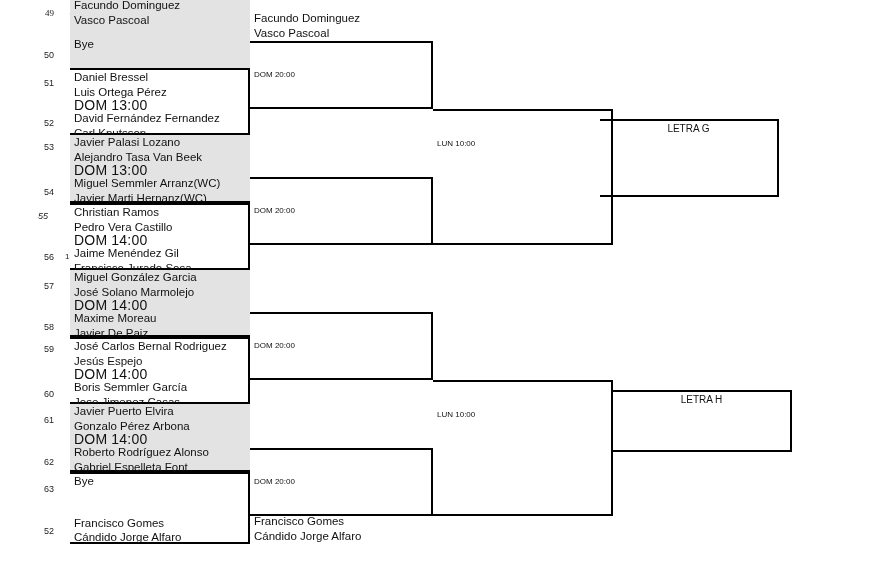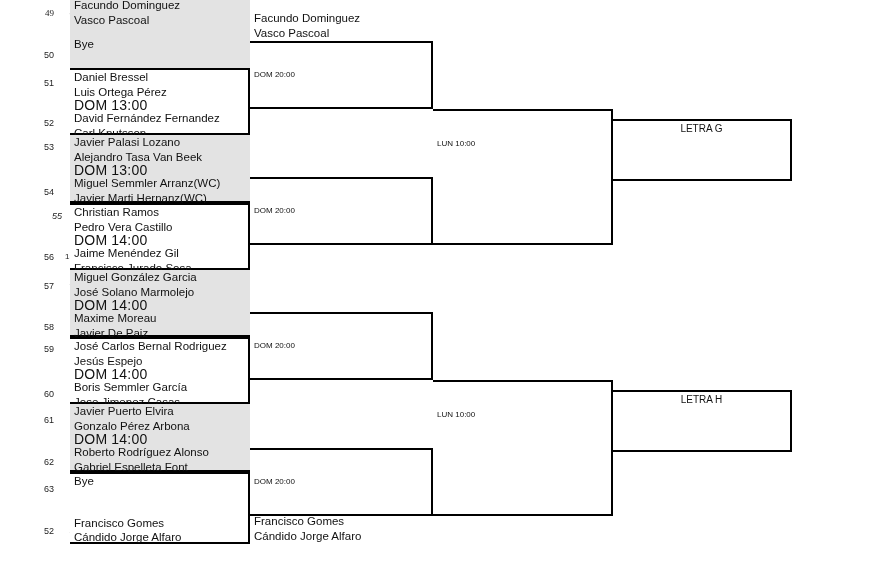--- a/index.html
+++ b/index.html
@@ -102,21 +102,21 @@
   <div class="abs line-no" style="left:38px; top:8px;font-family:Liberation Serif, serif;">49</div>
   <div class="abs seed-no" style="left:62px; top:8px;">8</div>
   <div class="abs line-no" style="left:38px; top:50px;">50</div>
 
   <div class="abs line-no" style="left:38px; top:78px;">51</div>
   <div class="abs line-no" style="left:38px; top:118px;">52</div>
 
   <div class="abs line-no" style="left:38px; top:142px;">53</div>
   <div class="abs line-no" style="left:38px; top:187px;">54</div>
 
-  <div class="abs line-no" style="left:46px; top:211px;font-style:italic;">55</div>
+  <div class="abs line-no" style="left:32px; top:211px;font-style:italic;">55</div>
   <div class="abs line-no" style="left:38px; top:252px;">56</div>
   <div class="abs seed-no" style="left:62px; top:252px;">13</div>
 
   <div class="abs line-no" style="left:38px; top:281px;">57</div>
   <div class="abs seed-no" style="left:62px; top:281px;">9</div>
   <div class="abs line-no" style="left:38px; top:322px;">58</div>
 
   <div class="abs line-no" style="left:38px; top:344px;">59</div>
   <div class="abs line-no" style="left:38px; top:389px;">60</div>
 
@@ -216,20 +216,20 @@
     <div class="abs match-time" style="left:4px; top:27px;">DOM 20:00</div>
   </div>
 
   <div class="abs conn-box" style="left:433px; top:109px; width:180px; height:136px;">
     <div class="abs match-time" style="left:4px; top:28px;">LUN 10:00</div>
   </div>
   <div class="abs conn-box" style="left:433px; top:380px; width:180px; height:136px;">
     <div class="abs match-time" style="left:4px; top:28px;">LUN 10:00</div>
   </div>
 
-  <div class="abs conn-box" style="left:613px; top:119px; width:179px; height:62px;">
+  <div class="abs conn-box" style="left:600px; top:119px; width:179px; height:78px;">
     <div class="letra-label" style="margin-top:2px;">LETRA G</div>
   </div>
   <div class="abs conn-box" style="left:613px; top:390px; width:179px; height:62px;">
     <div class="letra-label" style="margin-top:2px;">LETRA H</div>
   </div>
 
 </div>
 
 </body></html>

